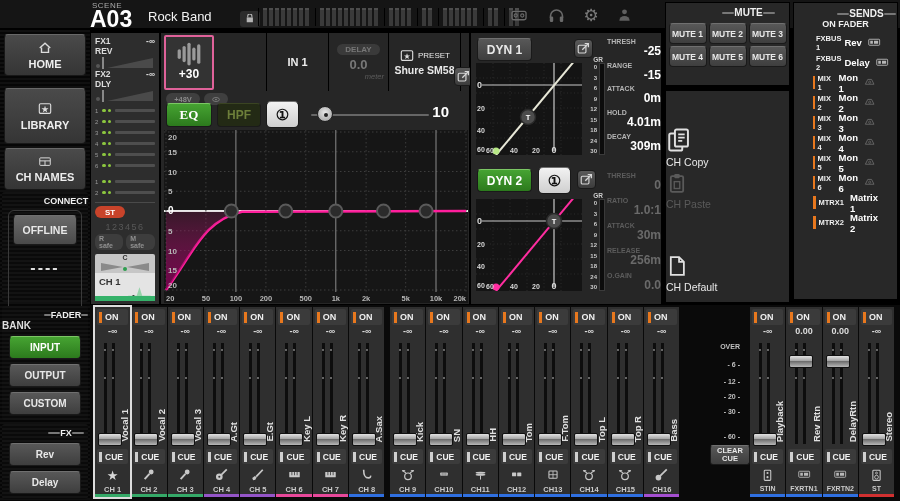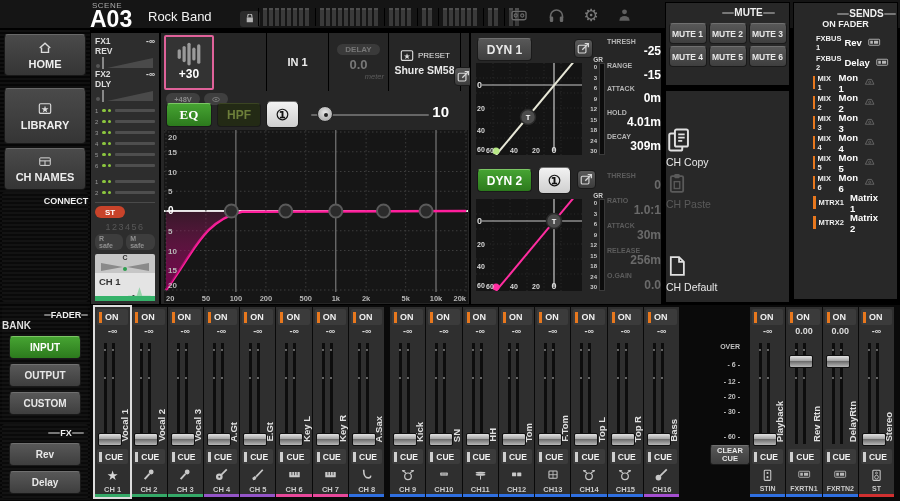--- a/index.html
+++ b/index.html
@@ -302,20 +302,24 @@
       </span>
     <span>CH NAMES</span>
     </div>
 
   <div class="sidepanel abs" style="top:192px;height:110px;">
     <div class="ptitle">
         <span class="dash"></span>
         <span>CONNECT</span>
         <span class="dash"></span>
       </div>
+    <div id="connect-box">
+      <div id="offline-btn" class="btn">OFFLINE</div>
+      <div id="connect-status">----</div>
+    </div>
   </div>
 
   <div class="sidepanel abs" style="top:306px;height:114px;">
     <div class="ptitle">
         <span class="dash"></span>
         <span>FADER</span>
         <span class="dash"></span>
       </div>
     <div style="text-align:left;font-size:10px;font-weight:bold;">BANK</div>
     <div id="faderbank-btns">

